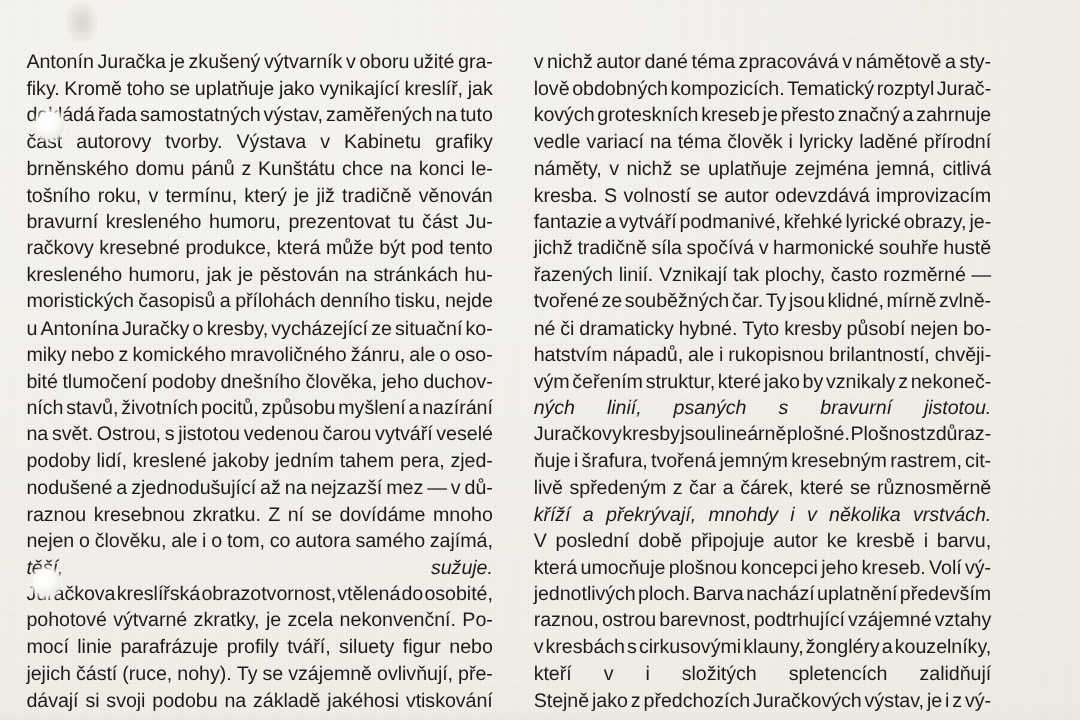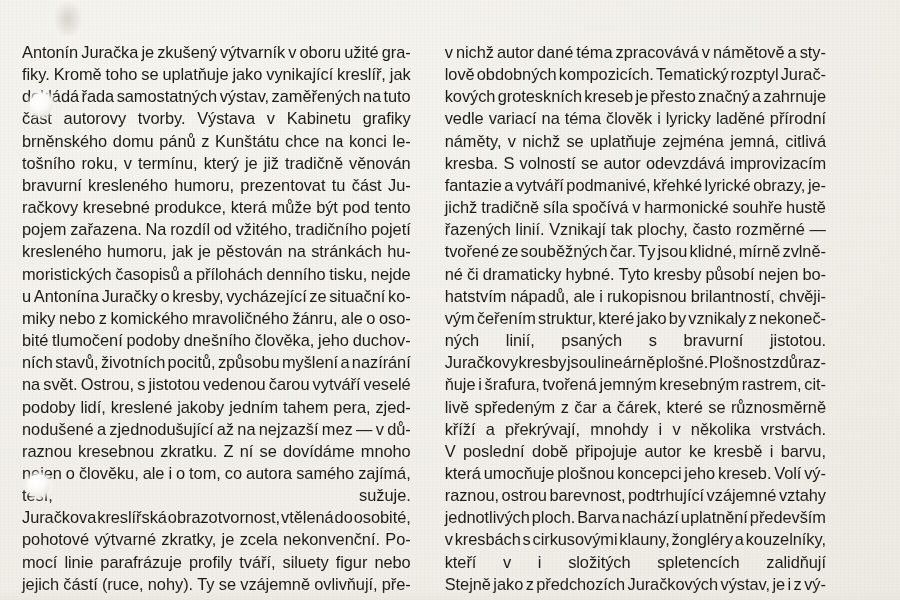--- a/index.html
+++ b/index.html
@@ -87,20 +87,21 @@
     display: flex;
     justify-content: space-between;
     white-space: pre;
   }
   .jline > span { white-space: pre; }
 
   
   .lastline {
     display: block;
     white-space: pre;
+    font-style: italic;
   }
 
   
   .blot {
     position: absolute;
     border-radius: 50%;
     background:
       radial-gradient(circle at 38% 33%,
         #ffffff 0%,
         #fbfaf8 42%,
@@ -144,21 +145,20 @@
     <div class="column" id="col-left">
         <p>
           <span class="jline"><span>Antonín</span><span>Juračka</span><span>je</span><span>zkušený</span><span>výtvarník</span><span>v</span><span>oboru</span><span>užité</span><span>gra-</span></span>
           <span class="jline"><span>fiky.</span><span>Kromě</span><span>toho</span><span>se</span><span>uplatňuje</span><span>jako</span><span>vynikající</span><span>kreslíř,</span><span>jak</span></span>
           <span class="jline"><span>dokládá</span><span>řada</span><span>samostatných</span><span>výstav,</span><span>zaměřených</span><span>na</span><span>tuto</span></span>
           <span class="jline"><span>část</span><span>autorovy</span><span>tvorby.</span><span>Výstava</span><span>v</span><span>Kabinetu</span><span>grafiky</span></span>
           <span class="jline"><span>brněnského</span><span>domu</span><span>pánů</span><span>z</span><span>Kunštátu</span><span>chce</span><span>na</span><span>konci</span><span>le-</span></span>
           <span class="jline"><span>tošního</span><span>roku,</span><span>v</span><span>termínu,</span><span>který</span><span>je</span><span>již</span><span>tradičně</span><span>věnován</span></span>
           <span class="jline"><span>bravurní</span><span>kresleného</span><span>humoru,</span><span>prezentovat</span><span>tu</span><span>část</span><span>Ju-</span></span>
           <span class="jline"><span>račkovy</span><span>kresebné</span><span>produkce,</span><span>která</span><span>může</span><span>být</span><span>pod</span><span>tento</span></span>
-          <span class="jline"><span>pojem</span><span>zařazena.</span><span>Na</span><span>rozdíl</span><span>od</span><span>vžitého,</span><span>tradičního</span><span>pojetí</span></span>
           <span class="jline"><span>kresleného</span><span>humoru,</span><span>jak</span><span>je</span><span>pěstován</span><span>na</span><span>stránkách</span><span>hu-</span></span>
           <span class="jline"><span>moristických</span><span>časopisů</span><span>a</span><span>přílohách</span><span>denního</span><span>tisku,</span><span>nejde</span></span>
           <span class="jline"><span>u</span><span>Antonína</span><span>Juračky</span><span>o</span><span>kresby,</span><span>vycházející</span><span>ze</span><span>situační</span><span>ko-</span></span>
           <span class="jline"><span>miky</span><span>nebo</span><span>z</span><span>komického</span><span>mravoličného</span><span>žánru,</span><span>ale</span><span>o</span><span>oso-</span></span>
           <span class="jline"><span>bité</span><span>tlumočení</span><span>podoby</span><span>dnešního</span><span>člověka,</span><span>jeho</span><span>duchov-</span></span>
           <span class="jline"><span>ních</span><span>stavů,</span><span>životních</span><span>pocitů,</span><span>způsobu</span><span>myšlení</span><span>a</span><span>nazírání</span></span>
           <span class="jline"><span>na</span><span>svět.</span><span>Ostrou,</span><span>s</span><span>jistotou</span><span>vedenou</span><span>čarou</span><span>vytváří</span><span>veselé</span></span>
           <span class="jline"><span>podoby</span><span>lidí,</span><span>kreslené</span><span>jakoby</span><span>jedním</span><span>tahem</span><span>pera,</span><span>zjed-</span></span>
           <span class="jline"><span>nodušené</span><span>a</span><span>zjednodušující</span><span>až</span><span>na</span><span>nejzazší</span><span>mez</span><span>—</span><span>v</span><span>dů-</span></span>
           <span class="jline"><span>raznou</span><span>kresebnou</span><span>zkratku.</span><span>Z</span><span>ní</span><span>se</span><span>dovídáme</span><span>mnoho</span></span>
@@ -192,22 +192,22 @@
         </p>
         <p>
           <span class="jline"><span>Juračkovy</span><span>kresby</span><span>jsou</span><span>lineárně</span><span>plošné.</span><span>Plošnost</span><span>zdůraz-</span></span>
           <span class="jline"><span>ňuje</span><span>i</span><span>šrafura,</span><span>tvořená</span><span>jemným</span><span>kresebným</span><span>rastrem,</span><span>cit-</span></span>
           <span class="jline"><span>livě</span><span>spředeným</span><span>z</span><span>čar</span><span>a</span><span>čárek,</span><span>které</span><span>se</span><span>různosměrně</span></span>
           <span class="lastline">kříží a překrývají, mnohdy i v několika vrstvách.</span>
         </p>
         <p>
           <span class="jline"><span>V</span><span>poslední</span><span>době</span><span>připojuje</span><span>autor</span><span>ke</span><span>kresbě</span><span>i</span><span>barvu,</span></span>
           <span class="jline"><span>která</span><span>umocňuje</span><span>plošnou</span><span>koncepci</span><span>jeho</span><span>kreseb.</span><span>Volí</span><span>vý-</span></span>
+          <span class="jline"><span>jednotlivých</span><span>ploch.</span><span>Barva</span><span>nachází</span><span>uplatnění</span><span>především</span></span>
           <span class="jline"><span>raznou,</span><span>ostrou</span><span>barevnost,</span><span>podtrhující</span><span>vzájemné</span><span>vztahy</span></span>
-          <span class="jline"><span>jednotlivých</span><span>ploch.</span><span>Barva</span><span>nachází</span><span>uplatnění</span><span>především</span></span>
           <span class="jline"><span>v</span><span>kresbách</span><span>s</span><span>cirkusovými</span><span>klauny,</span><span>žongléry</span><span>a</span><span>kouzelníky,</span></span>
           <span class="jline"><span>kteří</span><span>v</span><span>i</span><span>složitých</span><span>spletencích</span><span>zalidňují</span></span>
         </p>
         <p>
           <span class="jline"><span>Stejně</span><span>jako</span><span>z</span><span>předchozích</span><span>Juračkových</span><span>výstav,</span><span>je</span><span>i</span><span>z</span><span>vý-</span></span>
         </p>
       </div>
 
   </div>
 

